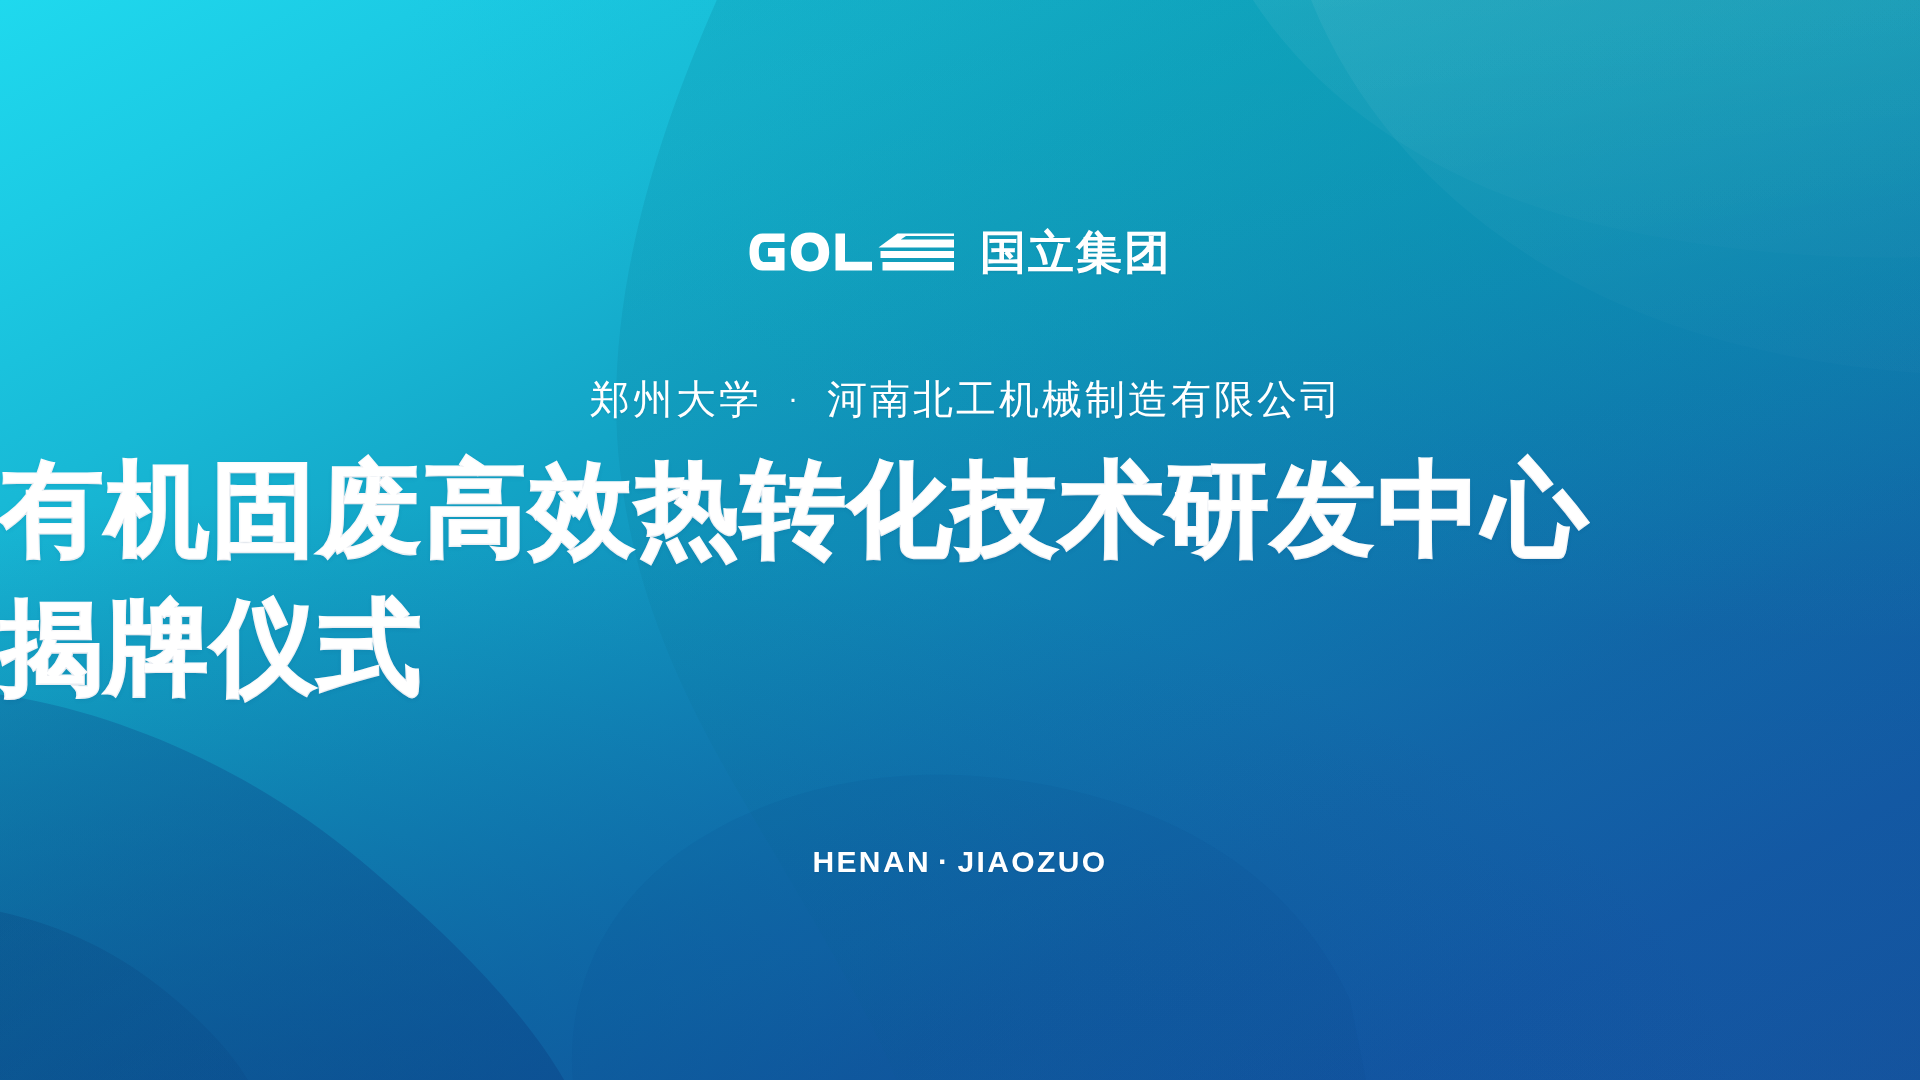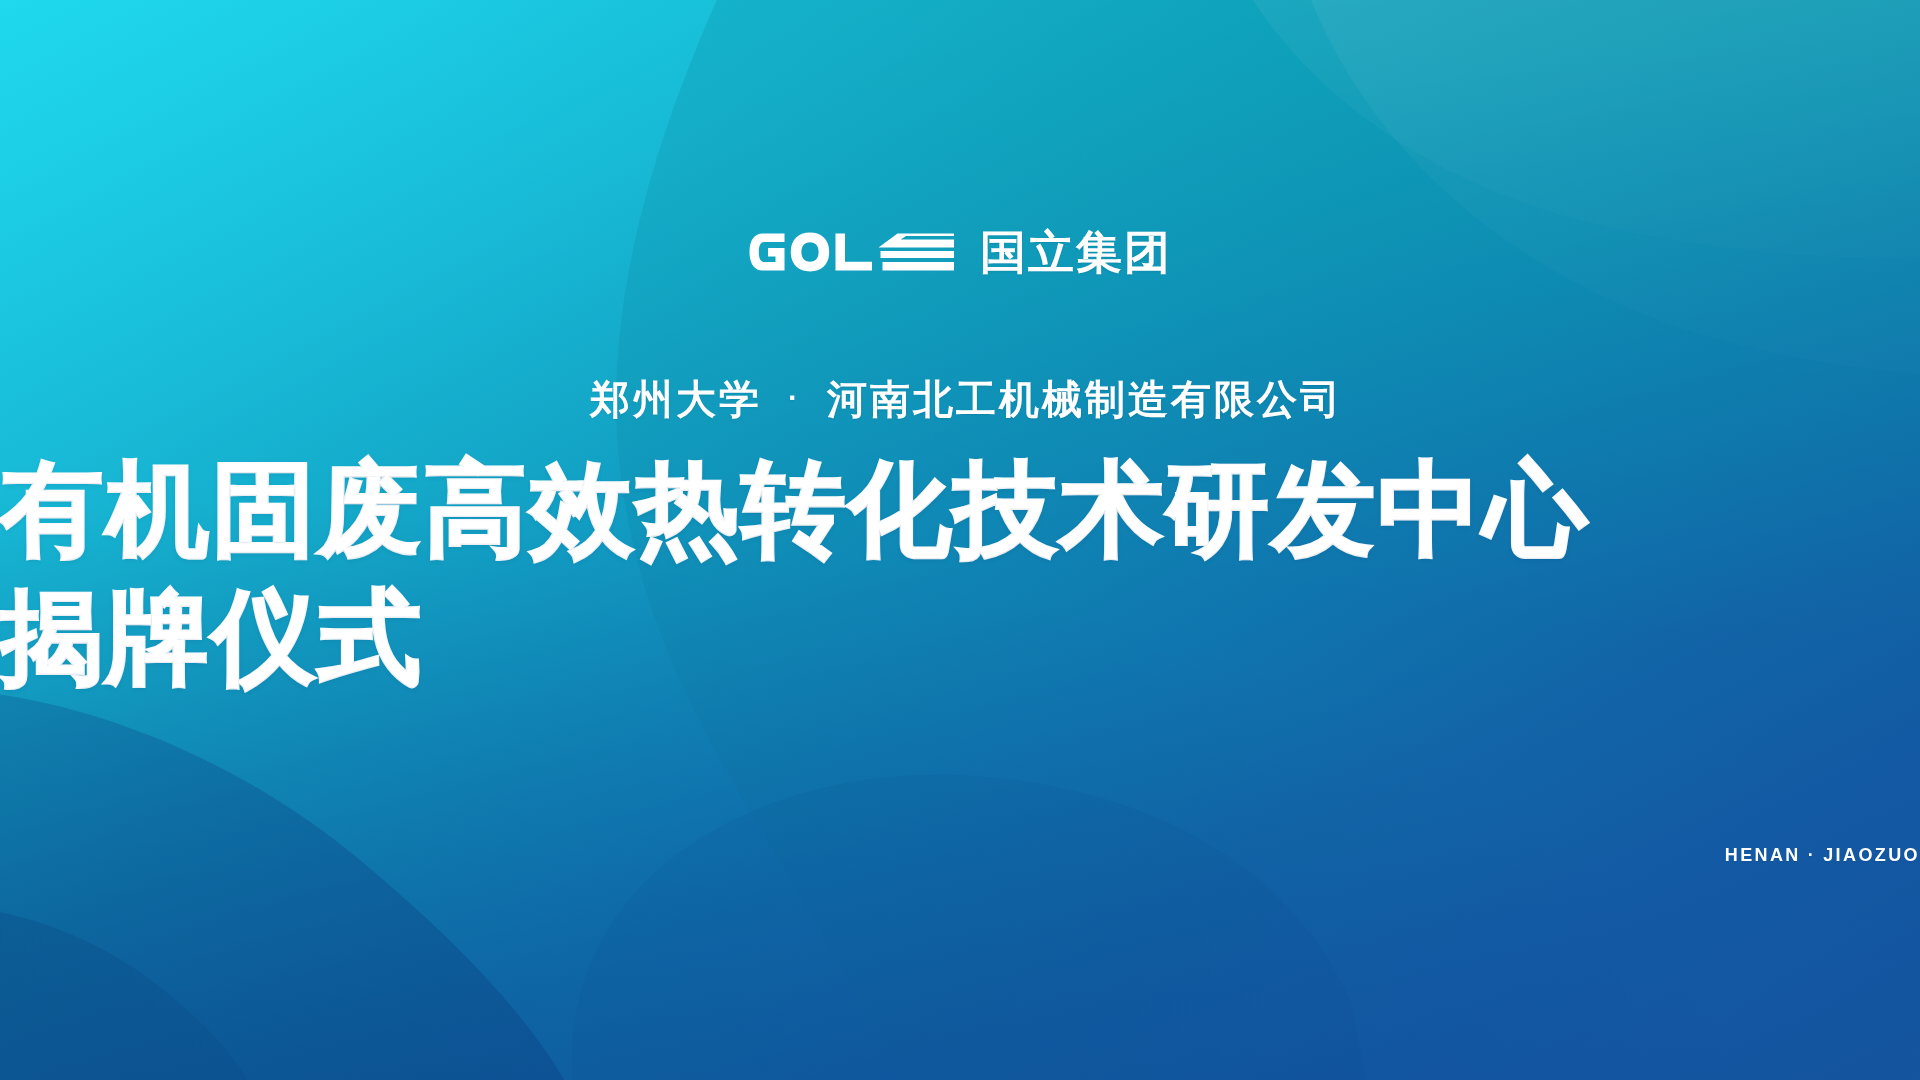--- a/index.html
+++ b/index.html
@@ -96,21 +96,21 @@
     white-space: nowrap;
   }
 
   .subtitle {
     position: absolute;
     top: 374px;
     left: 0;
     right: 0;
     text-align: center;
     font-size: 40px;
-    font-weight: 700;
+    font-weight: 400;
     letter-spacing: 3px;
     line-height: 1.25;
     color: #ffffff;
     white-space: nowrap;
     padding-left: 13px;
   }
   .subtitle .sep {
     display: inline-block;
     padding: 0 26px;
     font-size: 30px;
@@ -129,30 +129,30 @@
     font-weight: 900;
     letter-spacing: 3px;
     line-height: 1.20;
     color: #ffffff;
     white-space: nowrap;
     -webkit-text-stroke: 2.6px #ffffff;
     paint-order: stroke fill;
     text-shadow: 0 2px 5px rgba(0,50,100,0.13);
   }
   .title-line.second {
-    margin-top: 4px;
+    margin-top: 14px;
   }
 
   .footer {
     position: absolute;
     top: 845px;
     left: 0;
     right: 0;
-    text-align: right;
-    font-size: 18px;
+    text-align: center;
+    font-size: 30px;
     font-weight: 600;
     letter-spacing: 2.4px;
     color: #ffffff;
     white-space: nowrap;
   }
   .footer .dot {
     display: inline-block;
     padding: 0 7px;
   }
 </style>

